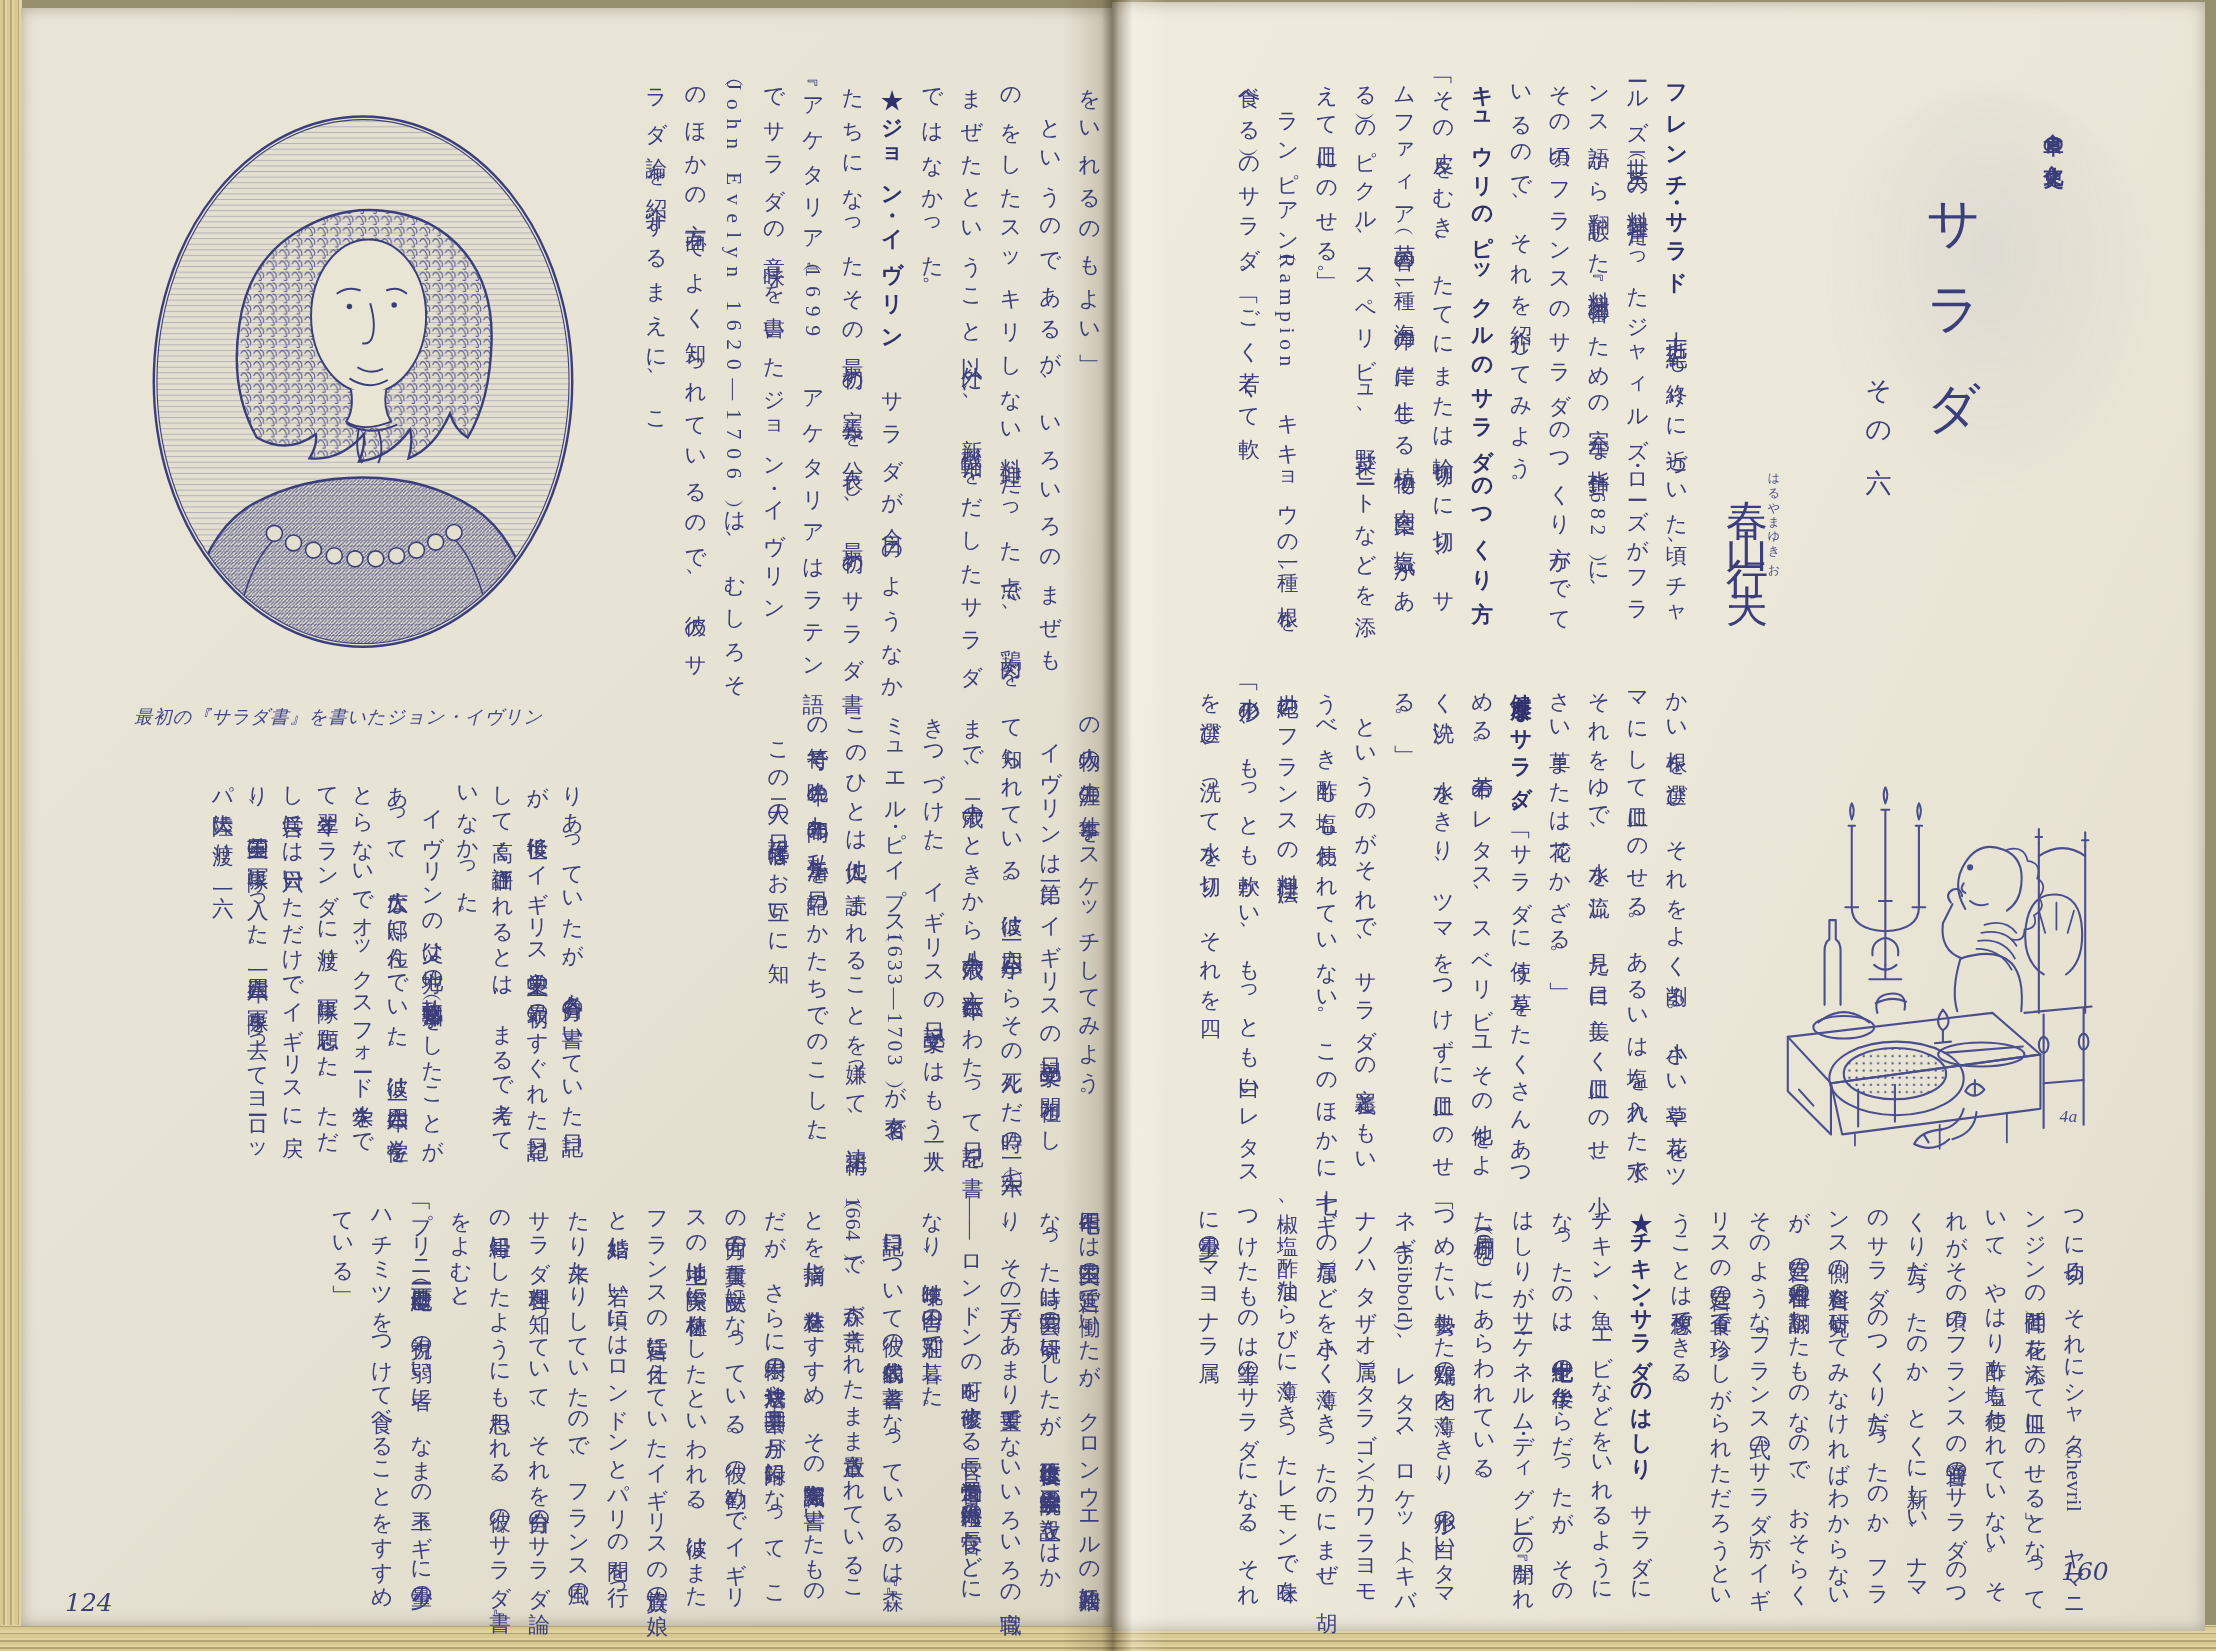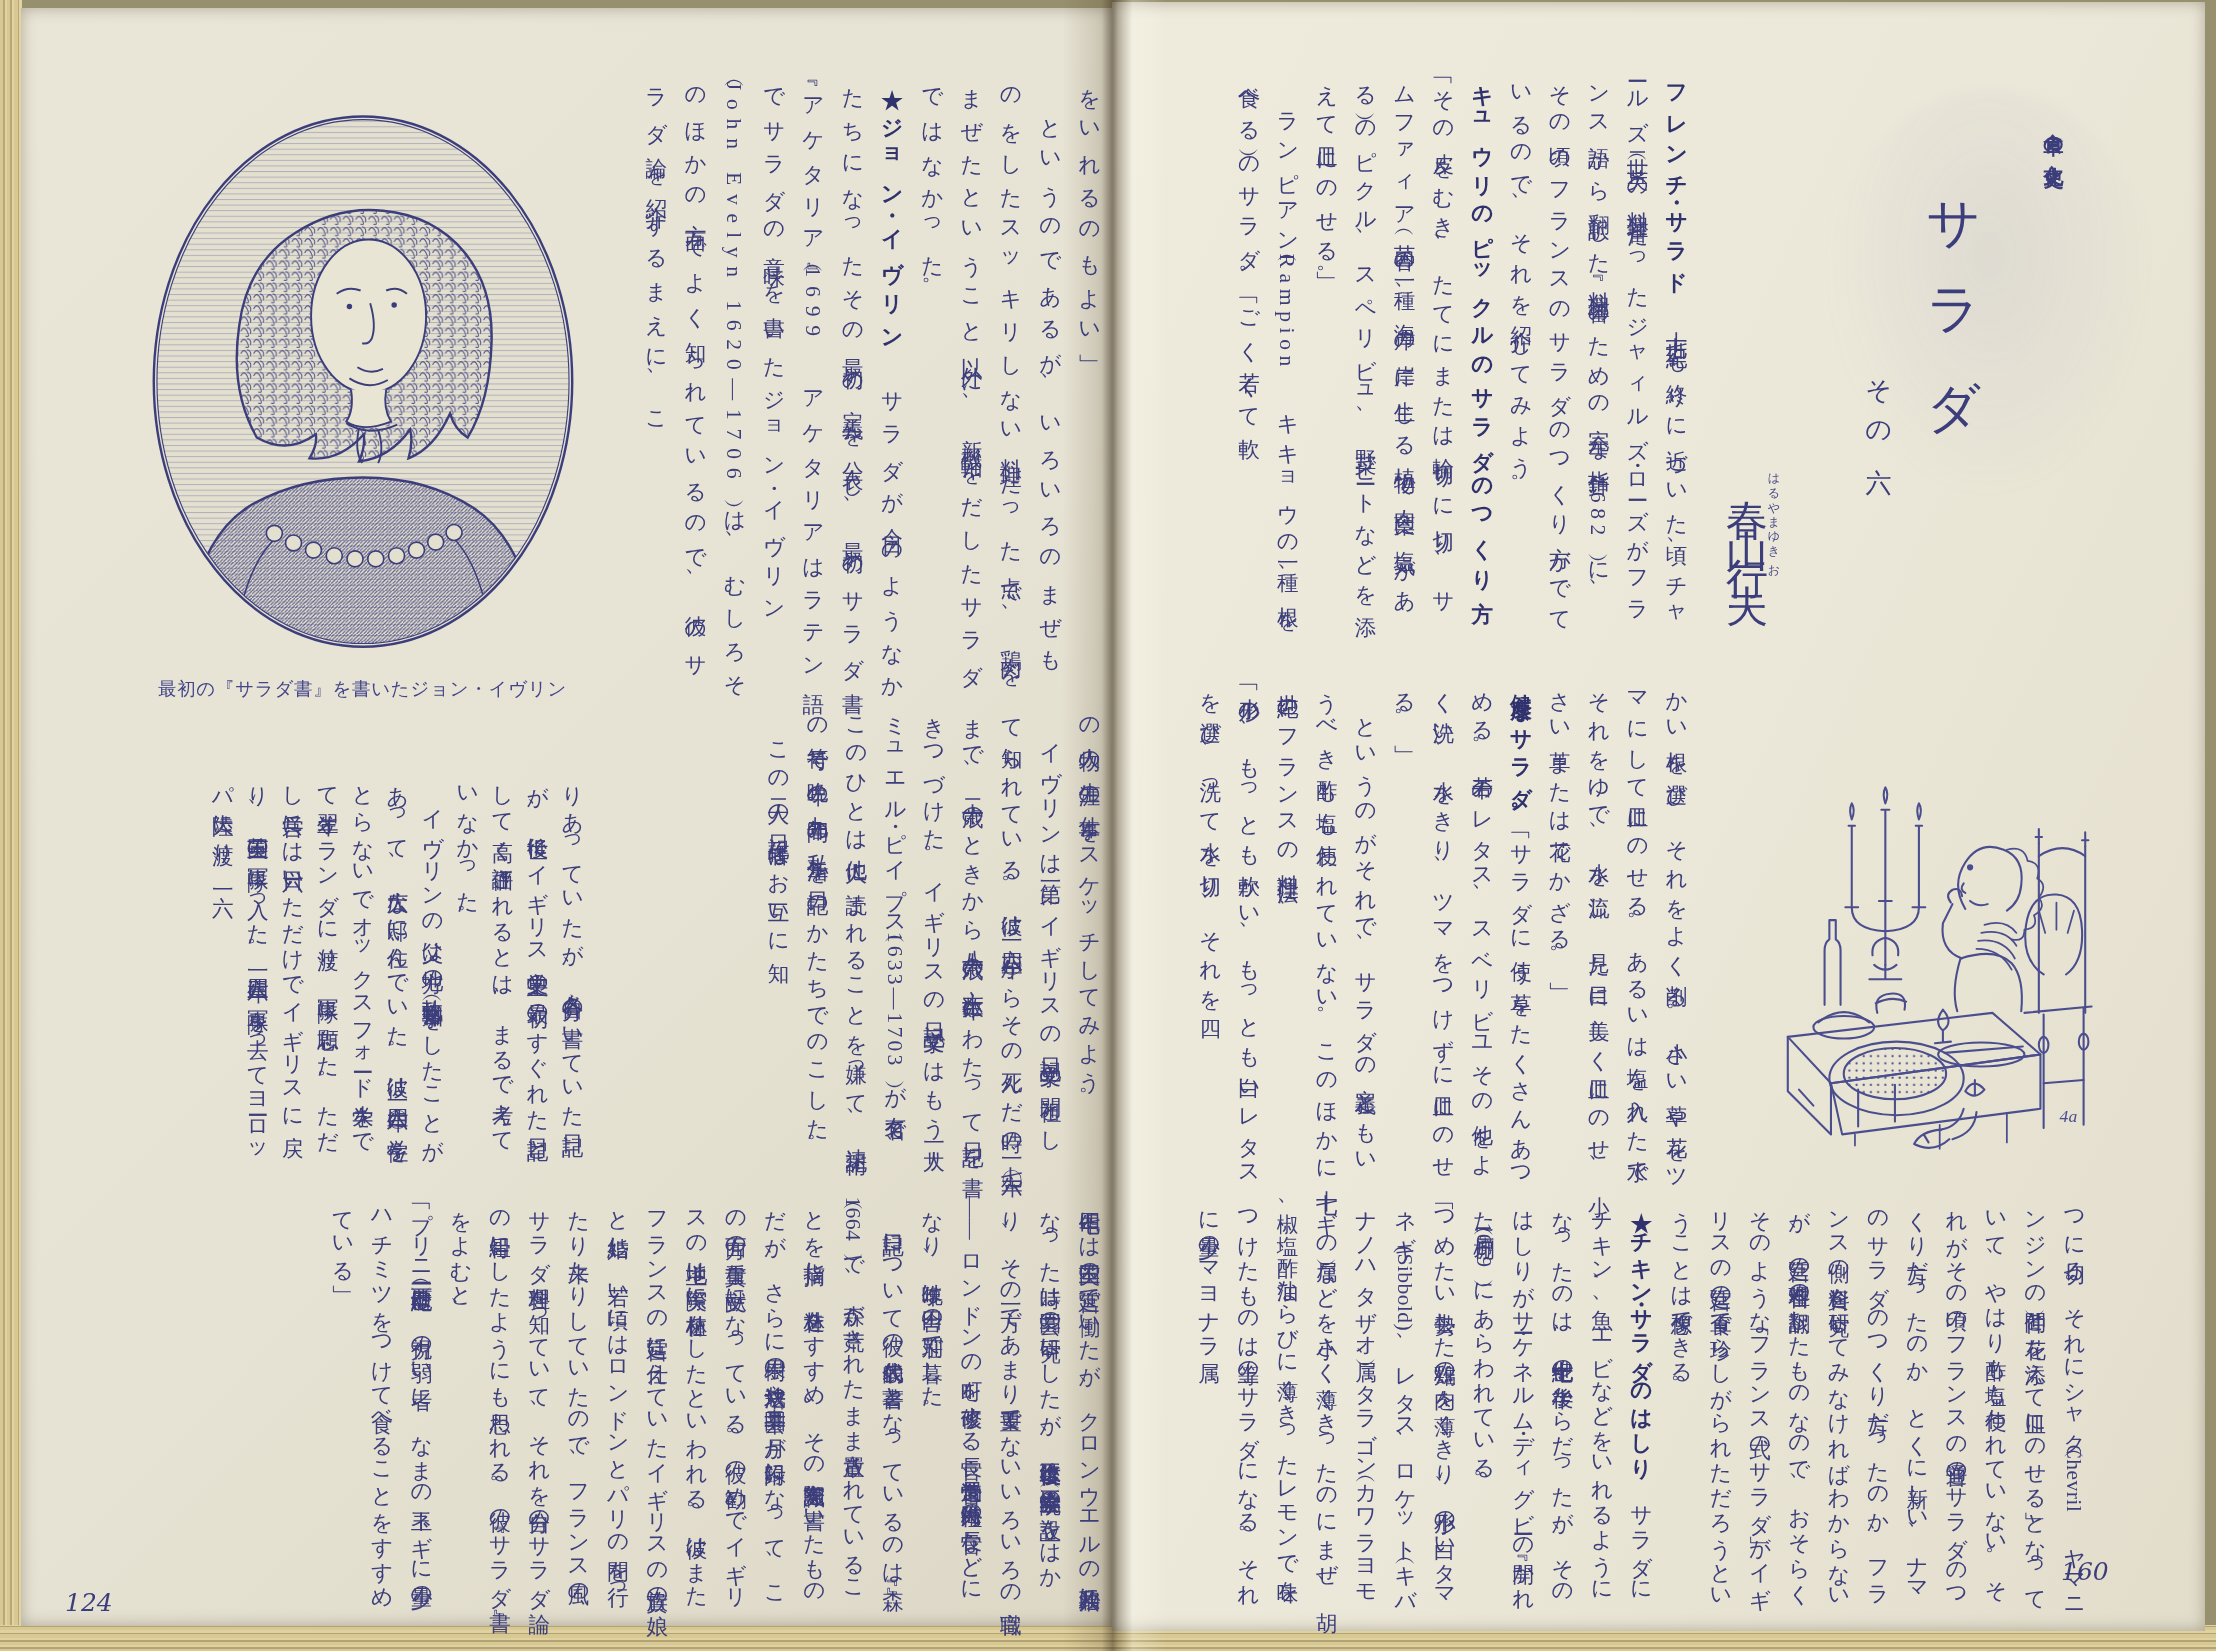--- a/index.html
+++ b/index.html
@@ -34,22 +34,22 @@
 
   
   .blk-r-intro {left:1141px;top:70px;  width:554px;height:556px;font-size:21.6px;letter-spacing:5.6px;line-height:1.80;}
   .blk-r-mid   {left:1141px;top:677px; width:554px;height:508px;font-size:21.6px;letter-spacing:4px;line-height:1.80;}
   .blk-r-bottom{left:1141px;top:1196px;width:952px;height:416px;font-size:21.6px;letter-spacing:0.4px;line-height:1.82;}
   .blk-l-top   {left:583px; top:73px;  width:525px;height:628px;font-size:21.6px;letter-spacing:8.8px;line-height:1.82;}
   .blk-l-midr  {left:591px; top:703px; width:517px;height:462px;font-size:21.6px;letter-spacing:3.2px;line-height:1.80;}
   .blk-l-midl  {left:128px; top:771px; width:461px;height:396px;font-size:21.6px;letter-spacing:1.6px;line-height:1.62;}
   .blk-l-bottom{left:128px; top:1196px;width:980px;height:416px;font-size:21.6px;letter-spacing:0.4px;line-height:1.82;}
 
-  .caption{position:absolute;left:134px;top:676px;width:457px;text-align:center;
-    font-size:18.4px;color:#43458a;letter-spacing:0.8px;}
+  .caption{position:absolute;left:134px;top:704px;width:457px;
+    font-size:18.4px;color:#43458a;letter-spacing:0.8px;font-style:italic;}
   .pagenum{position:absolute;font-size:25px;font-style:italic;color:#3c3e7c;
     font-family:"DejaVu Serif",serif;}
   .pn-left{left:65px;top:1588px;}
   .pn-right{left:2061px;top:1541px;margin-top:16px;}
 
   .figure{position:absolute;}
   .fig-portrait{left:137px;top:102px;width:452px;height:564px;}
   .fig-dinner{left:1775px;top:773px;width:323px;height:379px;}
   svg{display:block;}
 </style>

